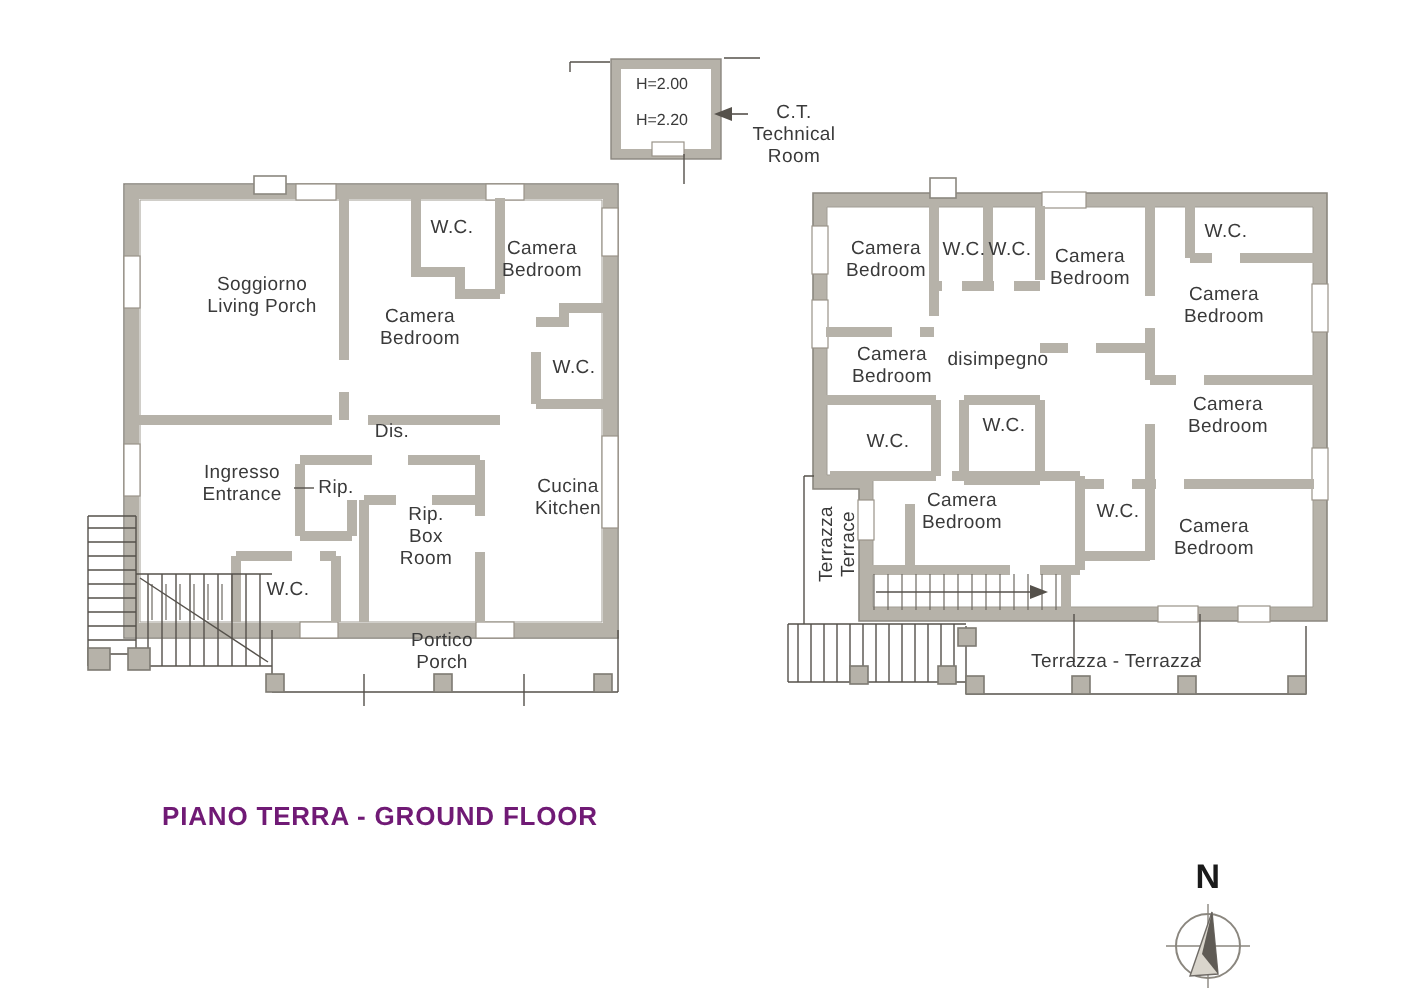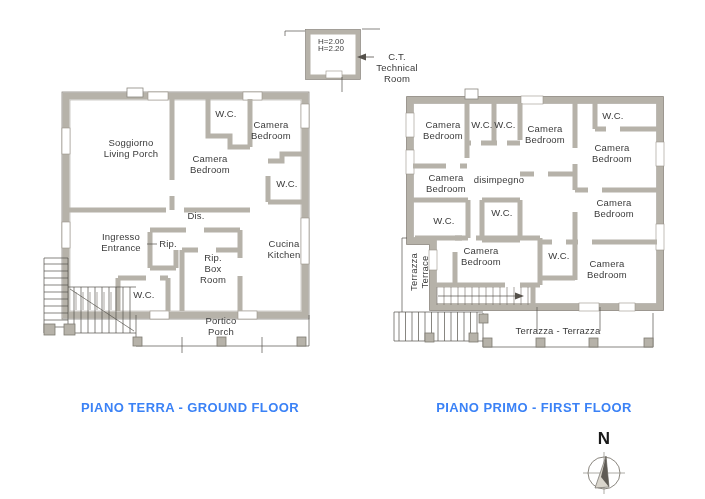--- a/index.html
+++ b/index.html
@@ -9,21 +9,21 @@
   }
   svg { position:absolute; left:0; top:0; }
   .lbl {
     position:absolute; transform:translate(-50%,-50%);
     font-size:9.5px; line-height:1.18; color:#3a3a3a;
     text-align:center; white-space:pre-line; letter-spacing:0.2px;
   }
   .small { font-size:8px; letter-spacing:0; }
   .vert { transform:translate(-50%,-50%) rotate(-90deg); }
   .title {
-    font-size:13px; font-weight:bold; color:#3b82f6;
+    font-size:13px; font-weight:bold; color:#701a75;
     letter-spacing:0.4px; white-space:nowrap;
   }
   .north { font-size:17px; font-weight:bold; color:#1a1a1a; }
 </style>
 </head>
 <body>
 
 <div class="canvas">
 
 <svg width="705" height="499" viewBox="0 0 705 499">
@@ -155,21 +155,21 @@
 
   <g>
     <circle cx="604" cy="473" r="16" fill="none" stroke="#8b877f" stroke-width="1"></circle>
     <path d="M583,473 H625 M604,452 V494" stroke="#8b877f" stroke-width="0.7" fill="none"></path>
     <polygon points="606,456 595,488 609,487" fill="#d9d5cc" stroke="#6f6b66" stroke-width="0.7"></polygon>
     <polygon points="606,456 609,487 601,477" fill="#5f5b55"></polygon>
   </g>
 </svg>
 
 <div class="lbl small" style="left:331px; top:42px">H=2.00</div>
-<div class="lbl small" style="left:331px; top:49px">H=2.20</div>
+<div class="lbl small" style="left:331px; top:60px">H=2.20</div>
 <div class="lbl" style="left:397px; top:68px">C.T.
 Technical
 Room</div>
 
 <div class="lbl" style="left:131px; top:148px">Soggiorno
 Living Porch</div>
 <div class="lbl" style="left:210px; top:164px">Camera
 Bedroom</div>
 <div class="lbl" style="left:226px; top:114px">W.C.</div>
 <div class="lbl" style="left:271px; top:130px">Camera
@@ -206,17 +206,16 @@
 <div class="lbl" style="left:444px; top:221px">W.C.</div>
 <div class="lbl" style="left:502px; top:213px">W.C.</div>
 <div class="lbl" style="left:481px; top:256px">Camera
 Bedroom</div>
 <div class="lbl" style="left:559px; top:256px">W.C.</div>
 <div class="lbl" style="left:607px; top:269px">Camera
 Bedroom</div>
 <div class="lbl vert" style="left:419px; top:272px">Terrazza
 Terrace</div>
 <div class="lbl" style="left:558px; top:331px">Terrazza - Terrazza</div>
-<div class="lbl title" style="left:534px; top:408px">PIANO PRIMO - FIRST FLOOR</div>
 
 <div class="lbl north" style="left:604px; top:439px">N</div>
 
 </div>
 
 </body></html>

